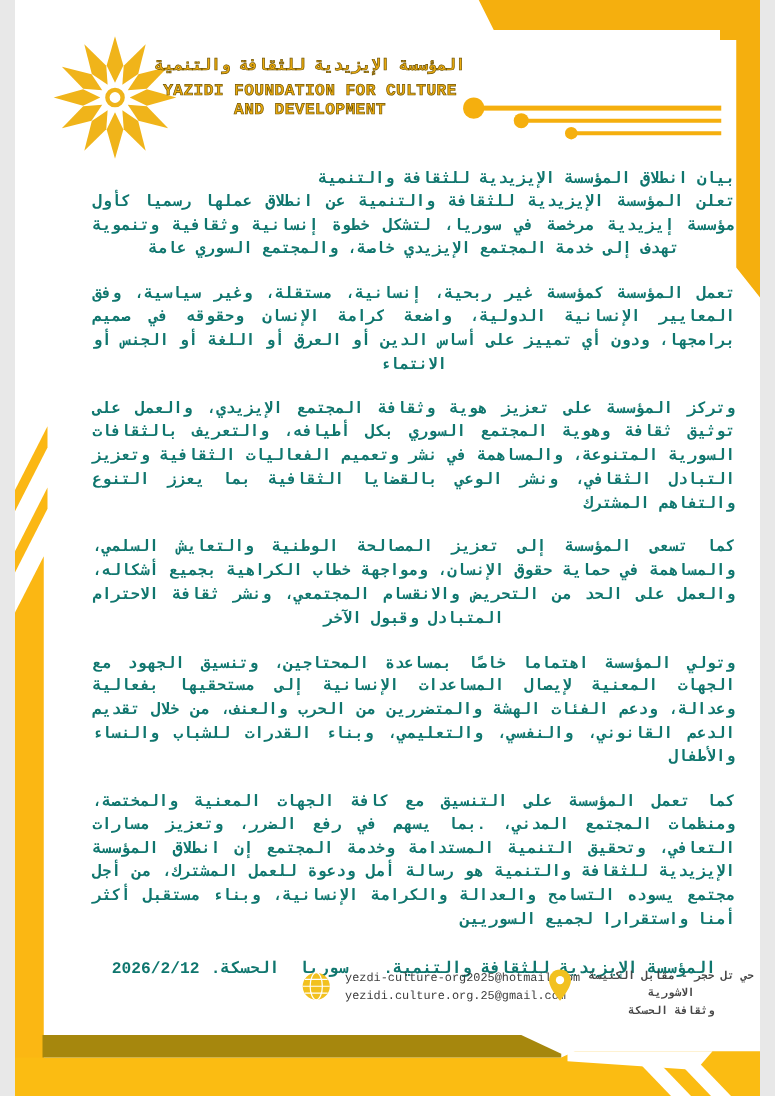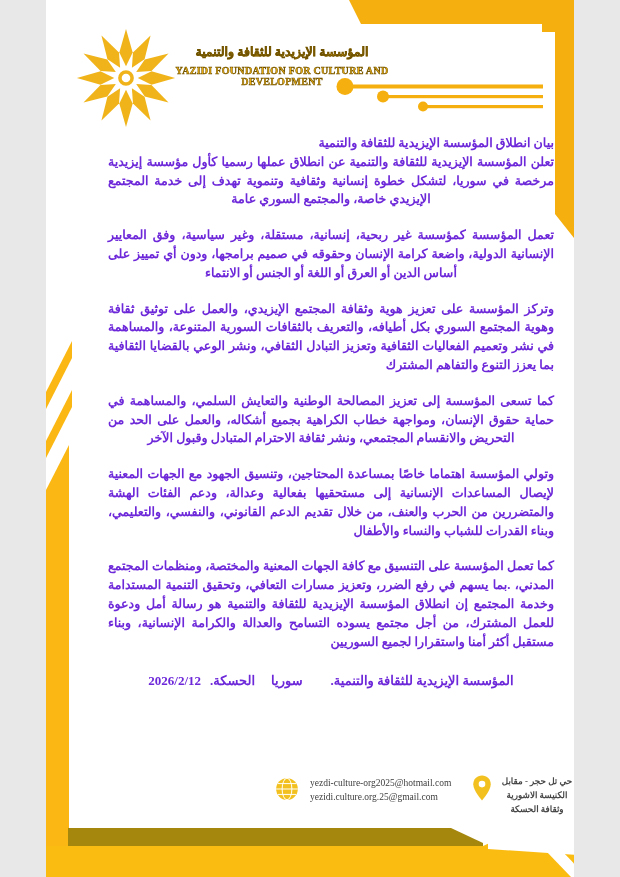--- a/index.html
+++ b/index.html
@@ -1,45 +1,45 @@
 <!DOCTYPE html>
 <html lang="ar"><head>
 <meta charset="utf-8">
 <style>
   html,body{margin:0;padding:0;background:#e8e8e8;}
   .page{
     position:relative;
-    width:528px;height:877px;
+    width:596px;height:877px;
     background:#ffffff;
     overflow:hidden;
-    font-family:Liberation Serif, serif;
+    font-family:Liberation Mono, monospace;
     margin:0 auto;
   }
   
   .deco{position:absolute;pointer-events:none;}
   .deco-topright{top:0;right:0;}
   .deco-left{left:0;top:330px;}
   .deco-bottom{left:0;bottom:0;}
   
   .logo{position:absolute;left:26px;top:24px;width:108px;height:108px;}
   .header-text{
     position:absolute;left:108px;top:44px;width:256px;
     text-align:center;
     color:#EDAD0E;
     -webkit-text-stroke:0.55px #6e5200;
     font-weight:bold;
   }
   .header-text .h-ar{font-size:12.5px;margin-bottom:5px;direction:rtl;}
   .header-text .h-ku{font-size:10px;letter-spacing:.4px;margin-bottom:6px;}
-  .header-text .h-en{font-size:10px;letter-spacing:.3px;}
+  .header-text .h-en{font-size:13px;letter-spacing:.3px;}
   
   .body-text{
     position:absolute;left:62px;right:20px;top:134px;
     direction:rtl;
-    color:#6d28d9;
+    color:#0f766e;
     font-size:12.6px;
     font-weight:bold;
     line-height:18.8px;
   }
   .doc-heading{text-align:right;}
   .para{
     text-align:justify;
     margin-bottom:17px;
   }
   .para[data-last="center"]{text-align-last:center;}

